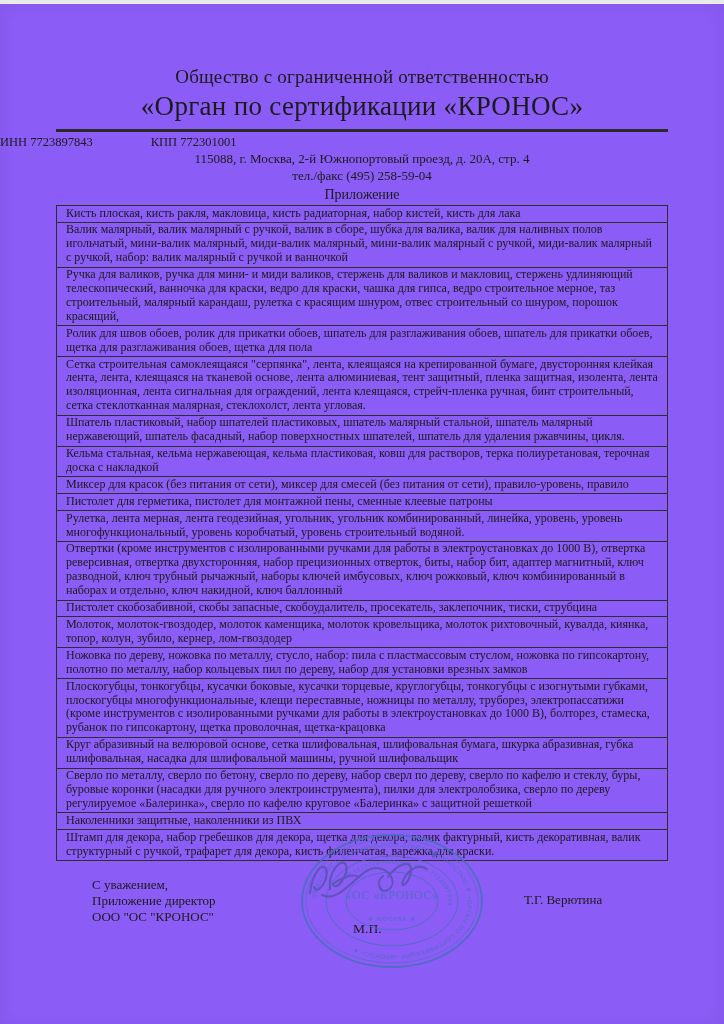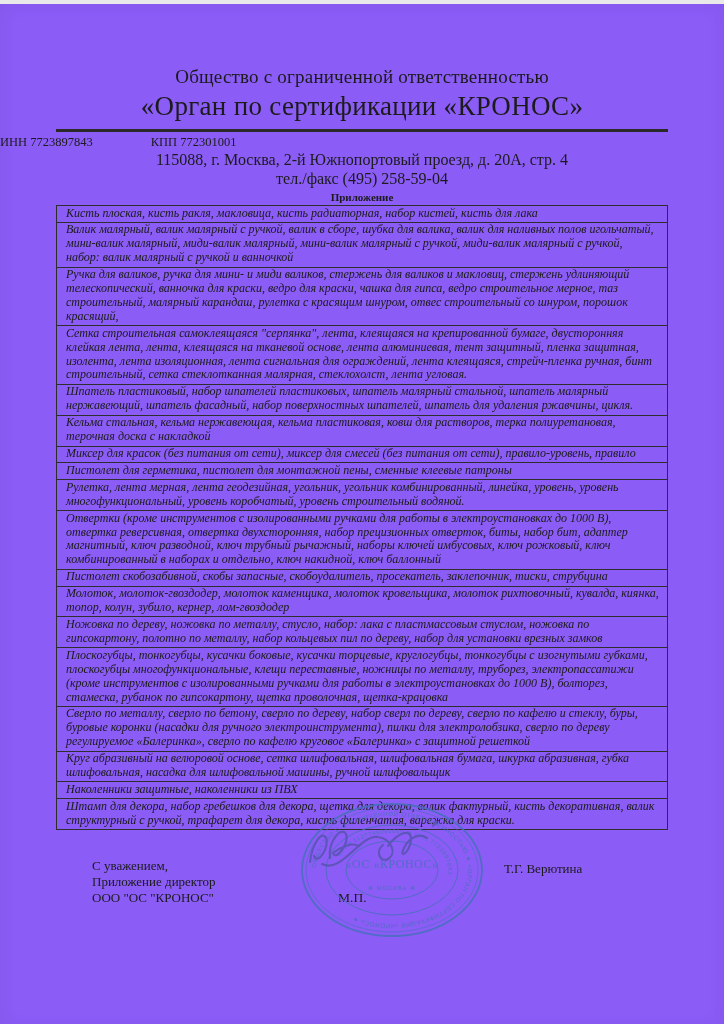--- a/index.html
+++ b/index.html
@@ -12,45 +12,44 @@
     font-family:"Liberation Serif","DejaVu Serif",serif;
     color:#1b1b1b;
     overflow:hidden;
     box-shadow:inset 0 0 18px rgba(0,0,0,0.06);
   }
   .header{ text-align:center; padding-top:62px; }
   .org-type{ font-size:19px; letter-spacing:0.2px; }
   .org-name{ font-size:27px; margin-top:3px; letter-spacing:0.3px; }
   .rule{ width:612px; margin:7px auto 3px; border:0; border-top:3px solid #2a2a2a; }
   .codes{ font-size:12.5px; display:flex; gap:58px; }
-  .addr,.phone{ font-size:16px; margin-top:1px; }
-  .attachment{ font-size:11px; font-weight:bold; margin-top:3px; }
+  .addr,.phone{ font-size:13px; margin-top:1px; }
+  .attachment{ font-size:14px; font-weight:normal; margin-top:3px; }
 
   .doc-table{
     width:612px; margin:2px auto 0;
     border:1.3px solid #2e2e2e;
     box-sizing:border-box;
   }
   .t-row{
     font-size:12px; line-height:13.9px;
     padding:0.5px 8px 1.5px 9px;
     border-bottom:1.2px solid #2e2e2e;
-    font-style:italic;
   }
   .t-row:last-child{ border-bottom:none; }
 
   .sign-area{
     position:relative;
     width:612px; margin:12px auto 0;
     height:130px;
     font-size:13px; line-height:15.8px;
   }
-  .closing-block{ position:absolute; left:36px; top:16px; }
-  .director-name{ position:absolute; left:448px; top:19px; }
-  .mp{ position:absolute; left:282px; top:48px; font-size:13.5px; z-index:1; }
+  .closing-block{ position:absolute; left:36px; top:4px; }
+  .director-name{ position:absolute; left:468px; top:19px; }
+  .mp{ position:absolute; left:297px; top:48px; font-size:13.5px; z-index:1; }
   .stamp{ position:absolute; left:238px; top:-46px; z-index:2; opacity:0.88; }
   .signature{ position:absolute; left:246px; top:-38px; z-index:3; opacity:0.9; }
 </style>
 </head>
 <body>
 
 <div class="page">
 
   <div class="header">
     <div class="org-type">Общество с ограниченной ответственностью</div>
@@ -62,33 +61,34 @@
     </div>
     <div class="addr">115088, г. Москва, 2-й Южнопортовый проезд, д. 20А, стр. 4</div>
     <div class="phone">тел./факс (495) 258-59-04</div>
     <div class="attachment">Приложение</div>
   </div>
 
   <div class="doc-table">
       <div class="t-row">Кисть плоская, кисть ракля, макловица, кисть радиаторная, набор кистей, кисть для лака</div>
       <div class="t-row">Валик малярный, валик малярный с ручкой, валик в сборе, шубка для валика, валик для наливных полов игольчатый, мини-валик малярный, миди-валик малярный, мини-валик малярный с ручкой, миди-валик малярный с ручкой, набор: валик малярный с ручкой и ванночкой</div>
       <div class="t-row">Ручка для валиков, ручка для мини- и миди валиков, стержень для валиков и макловиц, стержень удлиняющий телескопический, ванночка для краски, ведро для краски, чашка для гипса, ведро строительное мерное, таз строительный, малярный карандаш, рулетка с красящим шнуром, отвес строительный со шнуром, порошок красящий,</div>
+      <div class="t-row">Ролик для швов обоев, ролик для прикатки обоев, шпатель для разглаживания обоев, шпатель для прикатки обоев, щетка для разглаживания обоев, щетка для пола</div>
       <div class="t-row">Сетка строительная самоклеящаяся "серпянка", лента, клеящаяся на крепированной бумаге, двусторонняя клейкая лента, лента, клеящаяся на тканевой основе, лента алюминиевая, тент защитный, пленка защитная, изолента, лента изоляционная, лента сигнальная для ограждений, лента клеящаяся, стрейч-пленка ручная, бинт строительный, сетка стеклотканная малярная, стеклохолст, лента угловая.</div>
       <div class="t-row">Шпатель пластиковый, набор шпателей пластиковых, шпатель малярный стальной, шпатель малярный нержавеющий, шпатель фасадный, набор поверхностных шпателей, шпатель для удаления ржавчины, цикля.</div>
       <div class="t-row">Кельма стальная, кельма нержавеющая, кельма пластиковая, ковш для растворов, терка полиуретановая, терочная доска с накладкой</div>
       <div class="t-row">Миксер для красок (без питания от сети), миксер для смесей (без питания от сети), правило-уровень, правило</div>
       <div class="t-row">Пистолет для герметика, пистолет для монтажной пены, сменные клеевые патроны</div>
       <div class="t-row">Рулетка, лента мерная, лента геодезийная, угольник, угольник комбинированный, линейка, уровень, уровень многофункциональный, уровень коробчатый, уровень строительный водяной.</div>
       <div class="t-row">Отвертки (кроме инструментов с изолированными ручками для работы в электроустановках до 1000 В), отвертка реверсивная, отвертка двухсторонняя, набор прецизионных отверток, биты, набор бит, адаптер магнитный, ключ разводной, ключ трубный рычажный, наборы ключей имбусовых, ключ рожковый, ключ комбинированный в наборах и отдельно, ключ накидной, ключ баллонный</div>
       <div class="t-row">Пистолет скобозабивной, скобы запасные, скобоудалитель, просекатель, заклепочник, тиски, струбцина</div>
       <div class="t-row">Молоток, молоток-гвоздодер, молоток каменщика, молоток кровельщика, молоток рихтовочный, кувалда, киянка, топор, колун, зубило, кернер, лом-гвоздодер</div>
-      <div class="t-row">Ножовка по дереву, ножовка по металлу, стусло, набор: лака с пластмассовым стуслом, ножовка по гипсокартону, полотно по металлу, набор кольцевых пил по дереву, набор для установки врезных замков</div>
+      <div class="t-row">Ножовка по дереву, ножовка по металлу, стусло, набор: пила с пластмассовым стуслом, ножовка по гипсокартону, полотно по металлу, набор кольцевых пил по дереву, набор для установки врезных замков</div>
       <div class="t-row">Плоскогубцы, тонкогубцы, кусачки боковые, кусачки торцевые, круглогубцы, тонкогубцы с изогнутыми губками, плоскогубцы многофункциональные, клещи переставные, ножницы по металлу, труборез, электропассатижи (кроме инструментов с изолированными ручками для работы в электроустановках до 1000 В), болторез, стамеска, рубанок по гипсокартону, щетка проволочная, щетка-крацовка</div>
+      <div class="t-row">Круг абразивный на велюровой основе, сетка шлифовальная, шлифовальная бумага, шкурка абразивная, губка шлифовальная, насадка для шлифовальной машины, ручной шлифовальщик</div>
       <div class="t-row">Сверло по металлу, сверло по бетону, сверло по дереву, набор сверл по дереву, сверло по кафелю и стеклу, буры, буровые коронки (насадки для ручного электроинструмента), пилки для электролобзика, сверло по дереву регулируемое «Балеринка», сверло по кафелю круговое «Балеринка» с защитной решеткой</div>
-      <div class="t-row">Круг абразивный на велюровой основе, сетка шлифовальная, шлифовальная бумага, шкурка абразивная, губка шлифовальная, насадка для шлифовальной машины, ручной шлифовальщик</div>
       <div class="t-row">Наколенники защитные, наколенники из ПВХ</div>
       <div class="t-row">Штамп для декора, набор гребешков для декора, щетка для декора, валик фактурный, кисть декоративная, валик структурный с ручкой, трафарет для декора, кисть филенчатая, варежка для краски.</div>
     </div>
 
   <div class="sign-area">
     <div class="closing-block">
       <div>С уважением,</div>
       <div>Приложение директор</div>
       <div>ООО "ОС "КРОНОС"</div>
     </div>

